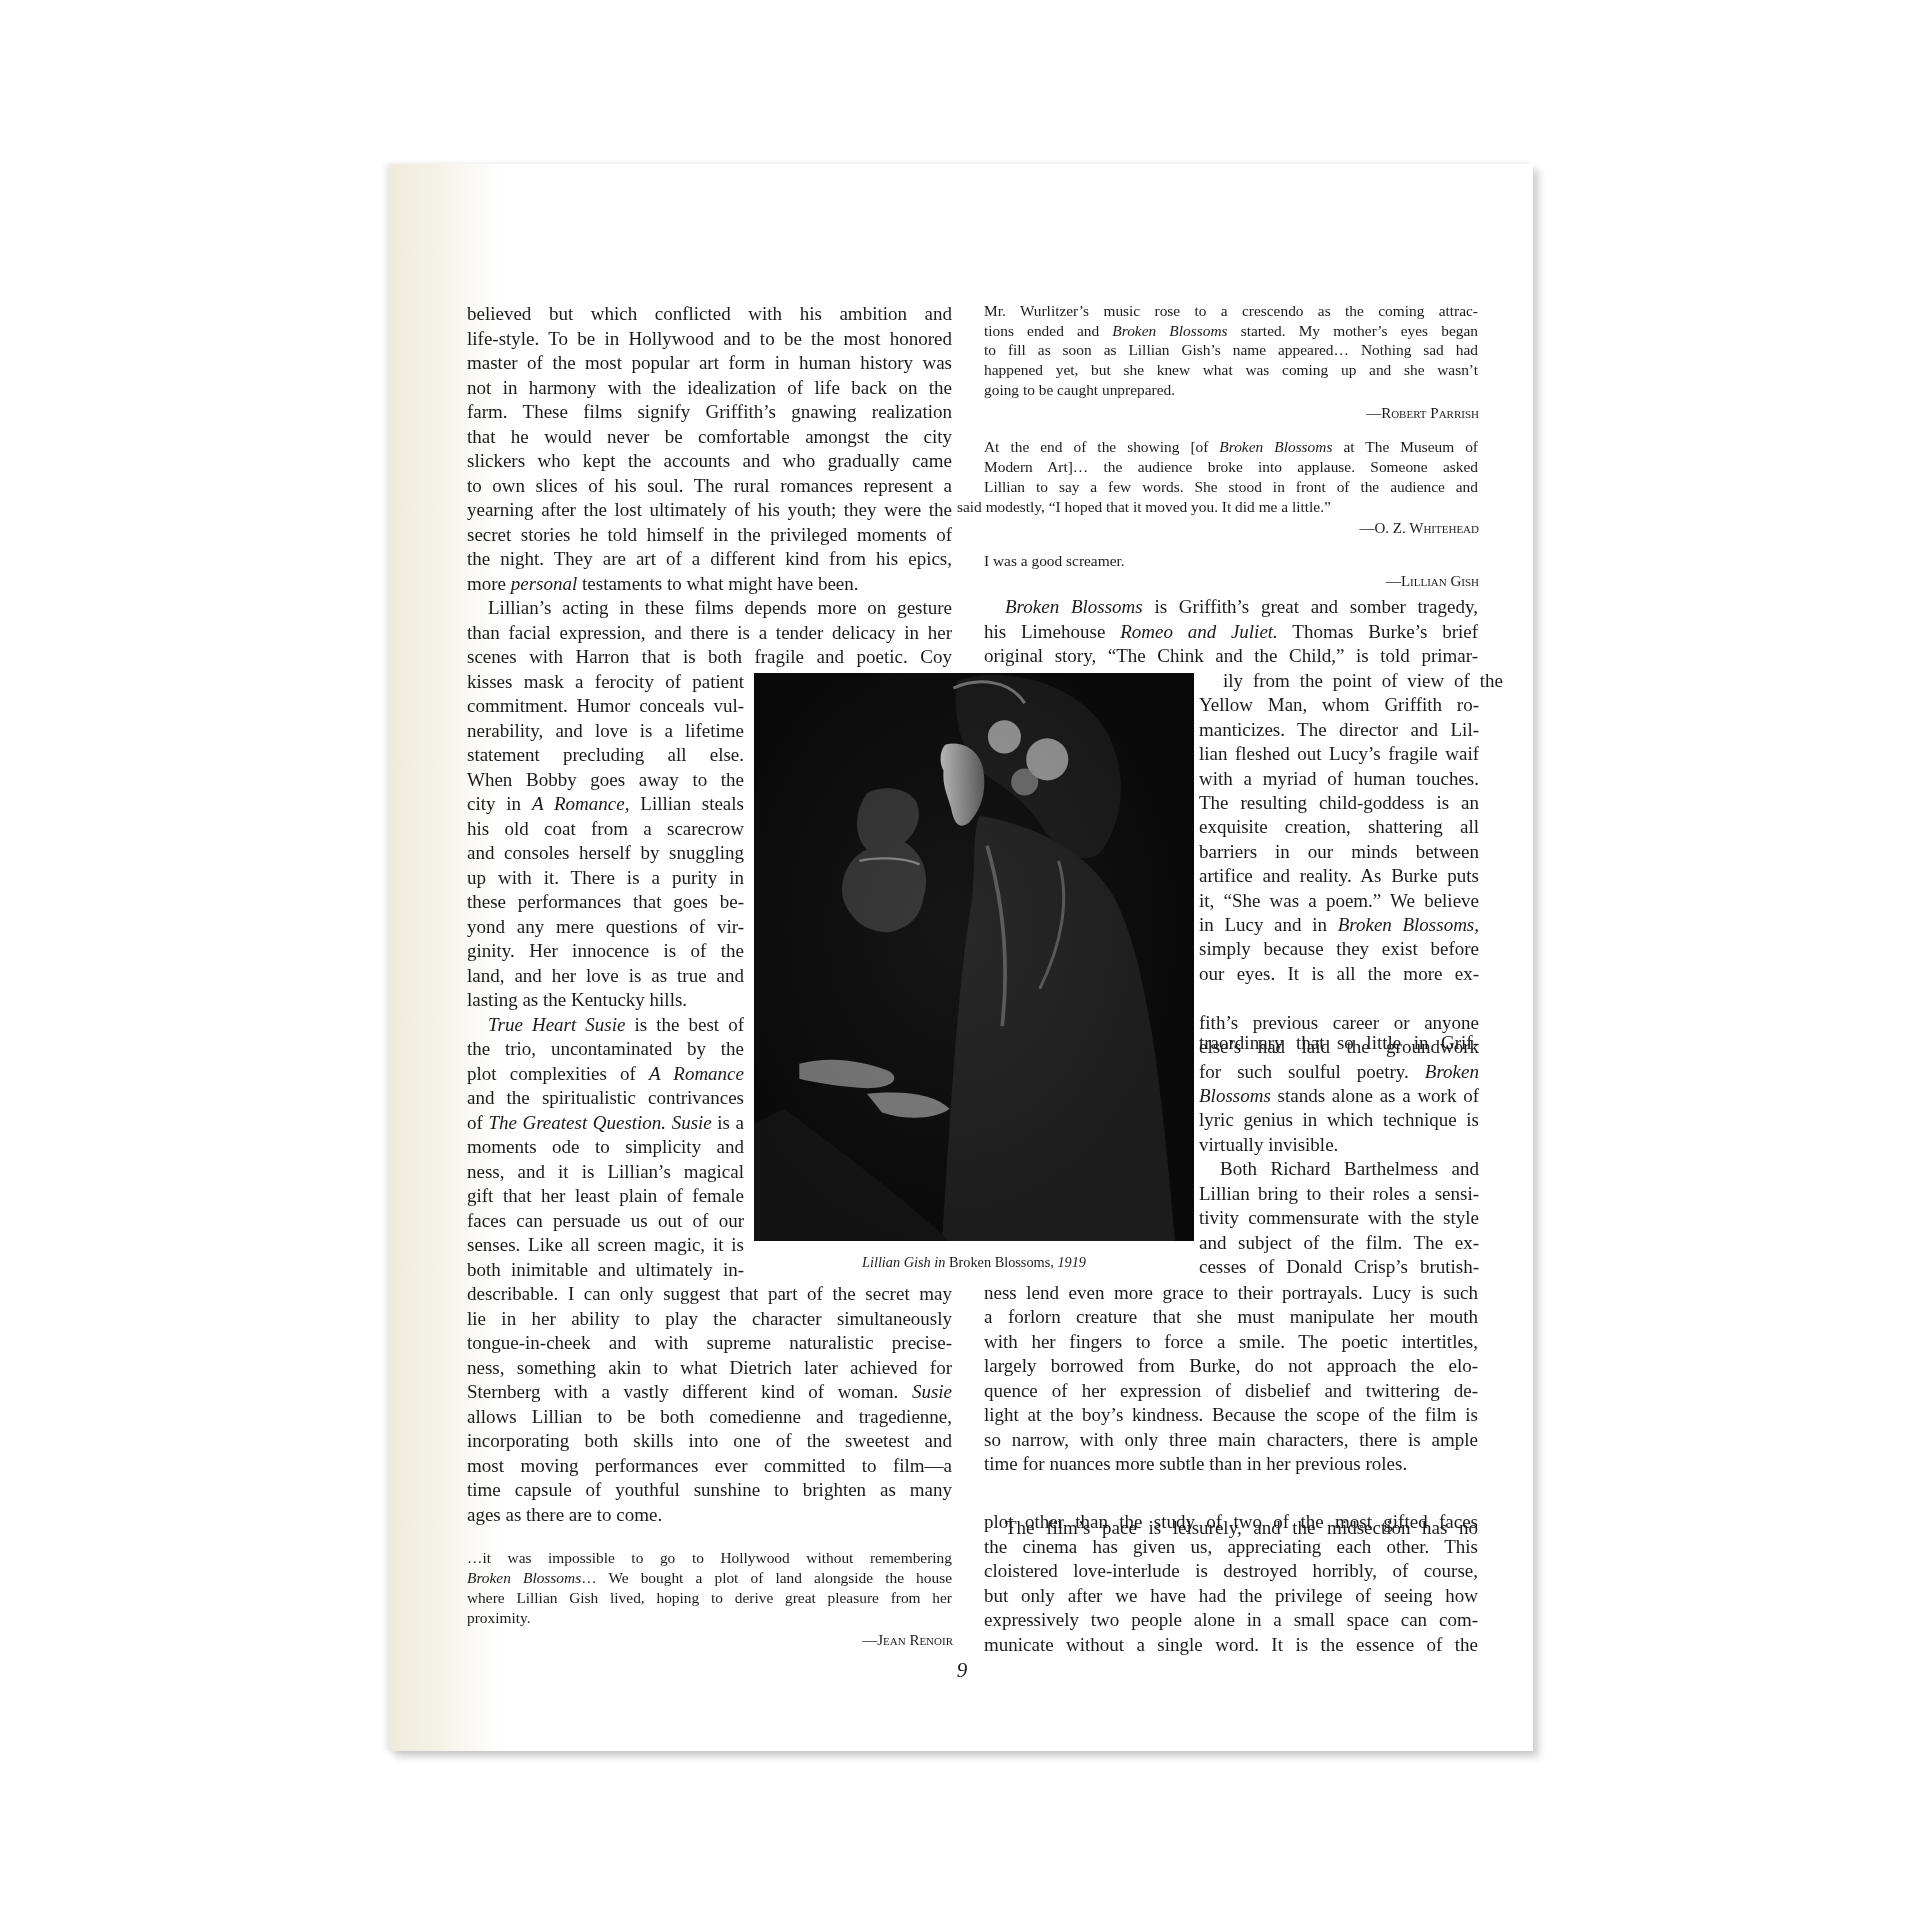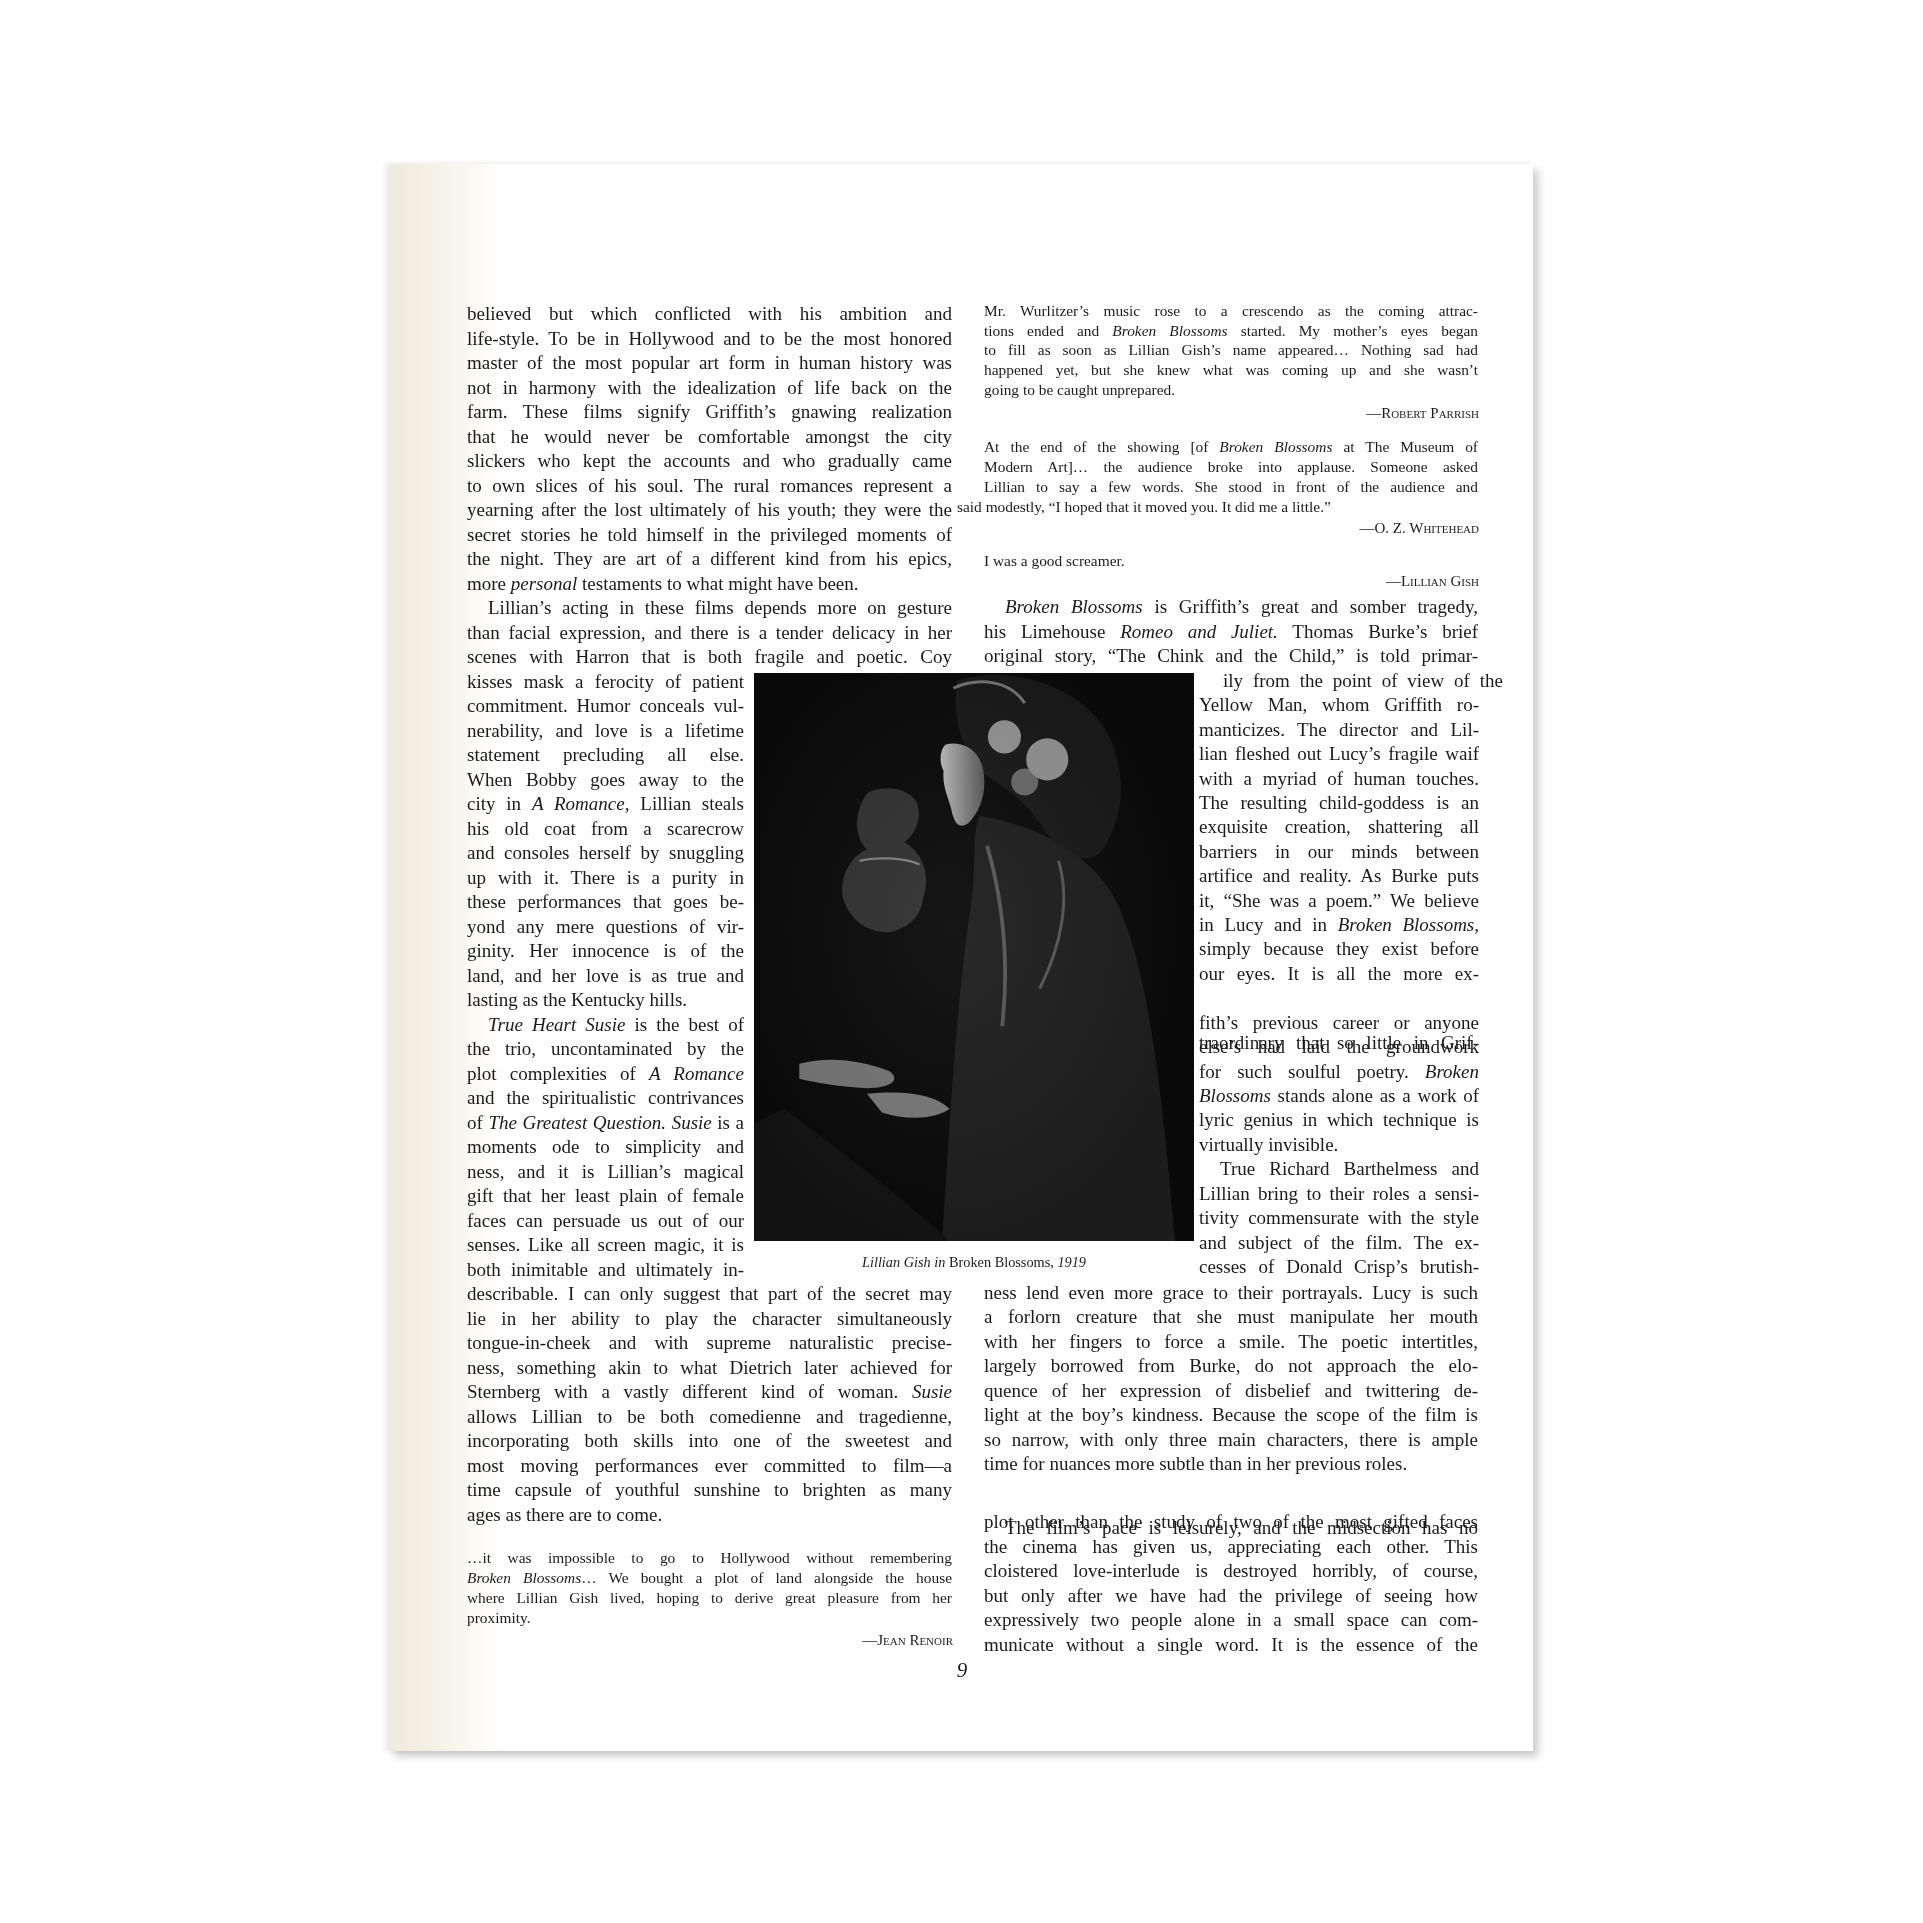--- a/index.html
+++ b/index.html
@@ -109,21 +109,21 @@
     <div class="line  justify" style="left: 1199px; top: 913px; width: 280px;">in Lucy and in <i>Broken Blossoms,</i></div>
     <div class="line  justify" style="left: 1199px; top: 937px; width: 280px;">simply because they exist before</div>
     <div class="line  justify" style="left: 1199px; top: 962px; width: 280px;">our eyes. It is all the more ex-</div>
     <div class="line  justify" style="left: 1199px; top: 986px; width: 280px; margin-top: 45px;">traordinary that so little in Grif-</div>
     <div class="line  justify" style="left: 1199px; top: 1011px; width: 280px;">fith’s previous career or anyone</div>
     <div class="line  justify" style="left: 1199px; top: 1035px; width: 280px;">else’s had laid the groundwork</div>
     <div class="line  justify" style="left: 1199px; top: 1060px; width: 280px;">for such soulful poetry. <i>Broken</i></div>
     <div class="line  justify" style="left: 1199px; top: 1084px; width: 280px;"><i>Blossoms</i> stands alone as a work of</div>
     <div class="line  justify" style="left: 1199px; top: 1108px; width: 280px;">lyric genius in which technique is</div>
     <div class="line " style="left: 1199px; top: 1133px; width: 280px;">virtually invisible.</div>
-    <div class="line  justify" style="left: 1220px; top: 1157px; width: 259px;">True Richard Barthelmess and</div>
+    <div class="line  justify" style="left: 1220px; top: 1157px; width: 259px;">Both Richard Barthelmess and</div>
     <div class="line  justify" style="left: 1199px; top: 1182px; width: 280px;">Lillian bring to their roles a sensi-</div>
     <div class="line  justify" style="left: 1199px; top: 1206px; width: 280px;">tivity commensurate with the style</div>
     <div class="line  justify" style="left: 1199px; top: 1231px; width: 280px;">and subject of the film. The ex-</div>
     <div class="line  justify" style="left: 1199px; top: 1255px; width: 280px;">cesses of Donald Crisp’s brutish-</div>
     <div class="line  justify" style="left: 984px; top: 1281px; width: 494px;">ness lend even more grace to their portrayals. Lucy is such</div>
     <div class="line  justify" style="left: 984px; top: 1305px; width: 494px;">a forlorn creature that she must manipulate her mouth</div>
     <div class="line  justify" style="left: 984px; top: 1330px; width: 494px;">with her fingers to force a smile. The poetic intertitles,</div>
     <div class="line  justify" style="left: 984px; top: 1354px; width: 494px;">largely borrowed from Burke, do not approach the elo-</div>
     <div class="line  justify" style="left: 984px; top: 1379px; width: 494px;">quence of her expression of disbelief and twittering de-</div>
     <div class="line  justify" style="left: 984px; top: 1403px; width: 494px;">light at the boy’s kindness. Because the scope of the film is</div>

